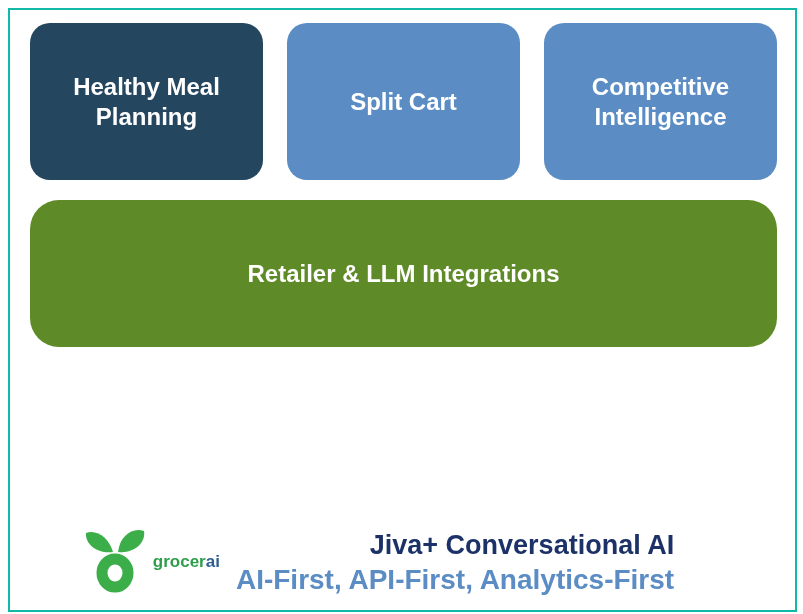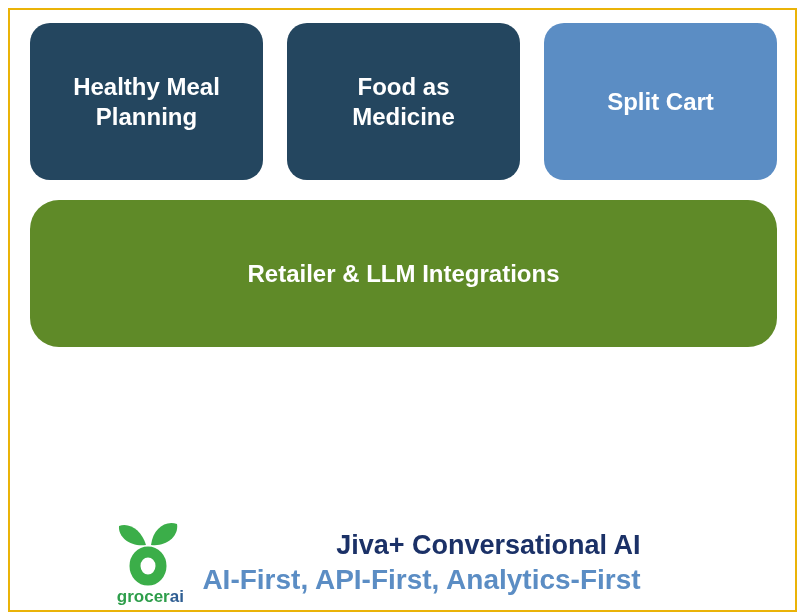--- a/index.html
+++ b/index.html
@@ -6,21 +6,21 @@
   html, body {
     width: 803px; height: 614px;
     background: #ffffff;
     font-family: "Liberation Sans", sans-serif;
     overflow: hidden;
   }
   .frame {
     position: absolute;
     left: 8px; top: 8px;
     width: 789px; height: 604px;
-    border: 2px solid #eab308;
+    border: 2px solid #14b8a6;
     background: #ffffff;
   }
   .content {
     padding: 13px 18px 0 20px;
   }
   .grid {
     display: grid;
     grid-template-columns: repeat(3, 1fr);
     grid-template-rows: 157px 147px 150px;
     gap: 20px 24px;
@@ -46,21 +46,20 @@
   }
   .footer {
     height: 92px;
     display: flex;
     align-items: center;
     justify-content: center;
     transform: translateX(-26px);
   }
   .logo {
     display: flex;
-    flex-direction: column;
     align-items: center;
     margin-right: 16px;
   }
   .logo-wordmark {
     font-size: 17px;
     font-weight: 700;
     letter-spacing: 0px;
     margin-top: -3px;
     line-height: 1;
   }
@@ -81,23 +80,23 @@
   }
 </style>
 </head>
 <body>
 
 <div class="frame">
   <div class="content">
 
     <div class="grid">
       <div class="box dark">Healthy Meal Planning</div>
-      <div class="box dark">Food as Medicine</div>
 
       <div class="box light">Split Cart</div>
+      <div class="box light">Competitive Intelligence</div>
 
       <div class="box green">Retailer &amp; LLM Integrations</div>
     </div>
 
     <div class="footer">
       <div class="logo">
         <span>
           <svg width="72" height="66" viewBox="0 0 72 66">
 
             <path d="M 32 24 C 28 10, 16 1, 5 5 C 4 17, 17 26, 32 24 Z" fill="#3BAE49"></path>

